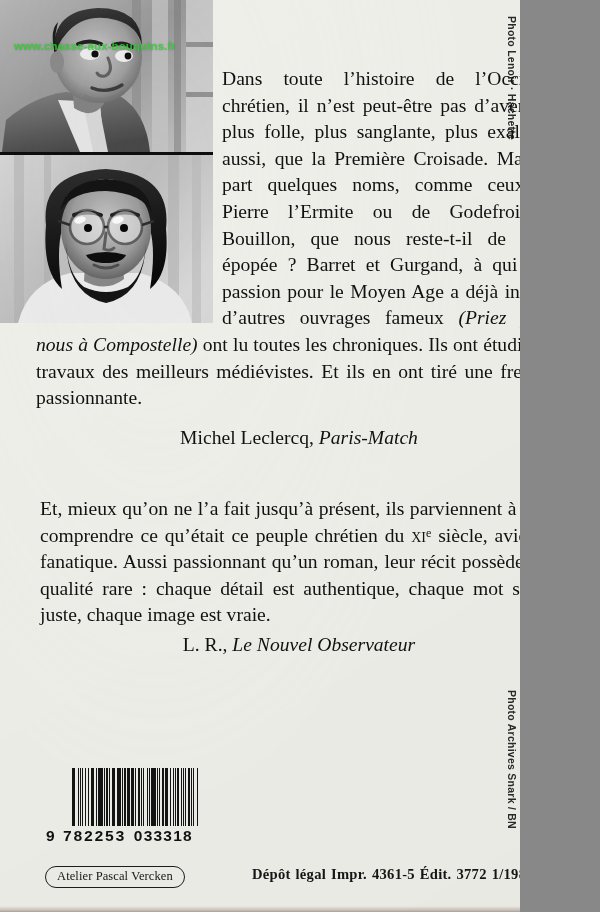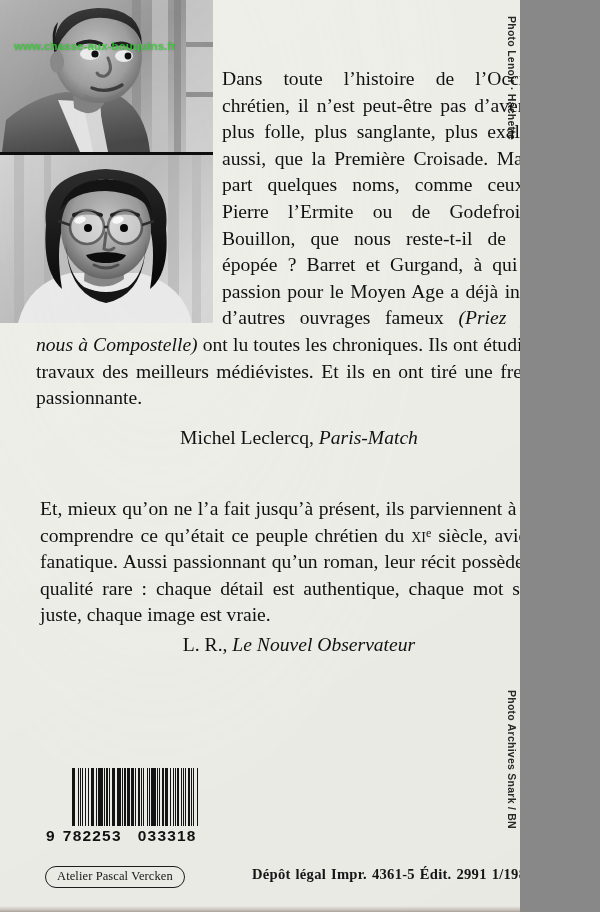--- a/index.html
+++ b/index.html
@@ -171,21 +171,21 @@
     font-size: 15.5px;
     font-weight: 700;
     letter-spacing: 1.2px;
     color: #111;
     white-space: nowrap;
     position: relative;
     left: -26px;
     width: 200px;
   }
   .barcode-digits .lead { margin-right: 7px; }
-  .barcode-digits .grp { margin-right: 16px; }
+  .barcode-digits .grp { margin-right: 8px; font-family: Liberation Mono, monospace; }
 
   .atelier {
     position: absolute;
     left: 45px;
     top: 866px;
     border: 1.2px solid #1d1d1d;
     border-radius: 13px;
     padding: 2px 11px 3px 11px;
     font-family: "Liberation Serif", serif;
     font-size: 12.5px;
@@ -462,17 +462,17 @@
         <i style="width: 0.82px; background: transparent;"></i>
       </div>
     <div class="barcode-digits">
       <span class="lead">9</span><span class="grp">782253</span><span>033318</span>
     </div>
   </div>
 
   <div class="atelier">Atelier Pascal Vercken</div>
 
   <div class="depot">
-    <span>Dépôt</span><span>légal</span><span>Impr.</span><span>4361-5</span><span>Édit.</span><span>2991</span><span>1/1984</span>
+    <span>Dépôt</span><span>légal</span><span>Impr.</span><span>4361-5</span><span>Édit.</span><span>3772</span><span>1/1984</span>
   </div>
 
   <div class="bottom-edge"></div>
 </div>
 
 </body></html>

